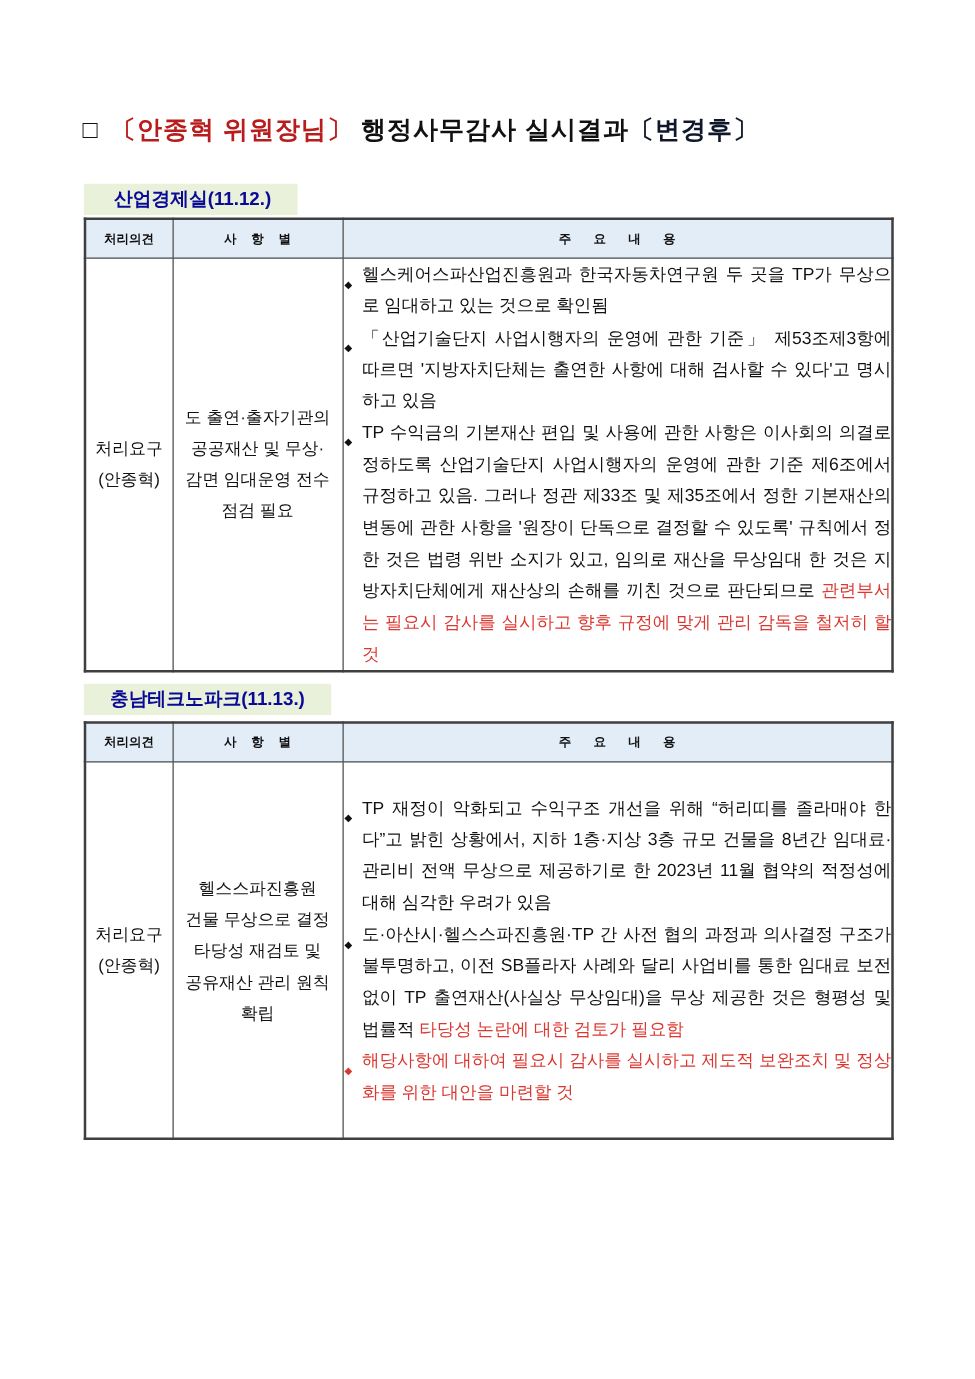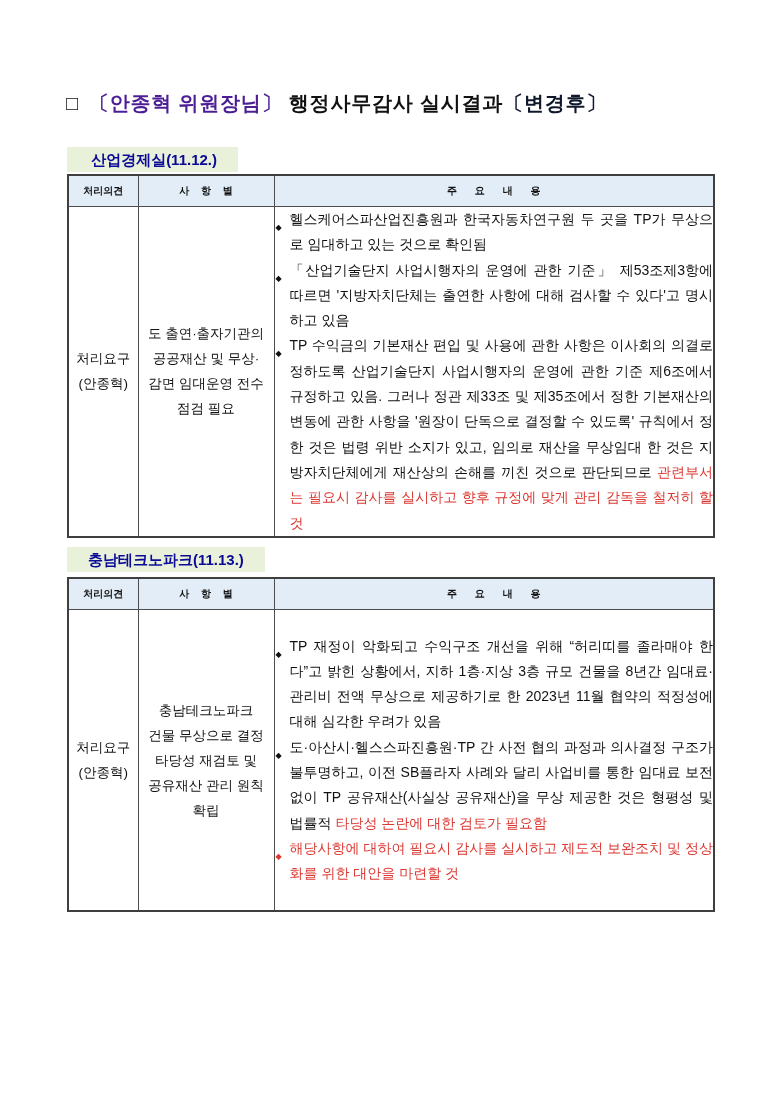--- a/index.html
+++ b/index.html
@@ -2,21 +2,21 @@
 <html><head>
 <meta charset="utf-8">
 <style>
   html,body{margin:0;padding:0;background:#ffffff;}
   .page{position:relative;width:780px;height:1103px;background:#ffffff;overflow:hidden;
         font-family:"Liberation Sans",sans-serif;color:#1a1a1a;}
 
   
   .doc-title{position:absolute;left:66px;top:90px;font-size:20px;font-weight:bold;
              letter-spacing:0.8px;white-space:nowrap;color:#111;}
-  .doc-title .t-blue{color:#4c1d95;margin-top:28px;}
+  .doc-title .t-blue{color:#b91c1c;margin-top:28px;}
   .doc-title .t-red{color:#0f172a;}
   .doc-title .t-box{margin-right:10px;font-weight:normal;}
 
   
   .section-label{position:absolute;display:inline-block;box-sizing:border-box;
                  min-width:171px;padding:0 21px;line-height:25px;height:25px;
                  background:#e9f1da;color:#0a0a96;font-size:15px;font-weight:bold;
                  text-align:right;white-space:nowrap;}
   .label-1{left:67px;top:147px;}
   .label-2{left:67px;top:547px;}
@@ -104,32 +104,32 @@
       <th>처리의견</th>
       <th class="th-subject">사 항 별</th>
       <th class="th-content">주 요 내 용</th>
     </tr>
     <tr class="row-2">
       <td class="opinion">
         <div>처리요구</div>
         <div>(안종혁)</div>
       </td>
       <td class="subject">
-        <div>충남테크노파크</div>
+        <div>헬스스파진흥원</div>
         <div>건물 무상으로 결정</div>
         <div>타당성 재검토 및</div>
         <div>공유재산 관리 원칙</div>
         <div>확립</div>
       </td>
       <td class="content">
         <div class="bullet">
           <span class="bd">◆</span><span>TP 재정이 악화되고 수익구조 개선을 위해 “허리띠를 졸라매야 한다”고 밝힌 상황에서, 지하 1층·지상 3층 규모 건물을 8년간 임대료·관리비 전액 무상으로 제공하기로 한 2023년 11월 협약의 적정성에 대해 심각한 우려가 있음</span>
         </div>
         <div class="bullet">
-          <span class="bd">◆</span><span>도·아산시·헬스스파진흥원·TP 간 사전 협의 과정과 의사결정 구조가 불투명하고, 이전 SB플라자 사례와 달리 사업비를 통한 임대료 보전 없이 TP 공유재산(사실상 공유재산)을 무상 제공한 것은 형평성 및 법률적 </span><span class="red">타당성 논란에 대한 검토가 필요함</span>
+          <span class="bd">◆</span><span>도·아산시·헬스스파진흥원·TP 간 사전 협의 과정과 의사결정 구조가 불투명하고, 이전 SB플라자 사례와 달리 사업비를 통한 임대료 보전 없이 TP 출연재산(사실상 무상임대)을 무상 제공한 것은 형평성 및 법률적 </span><span class="red">타당성 논란에 대한 검토가 필요함</span>
         </div>
         <div class="bullet">
           <span class="bd red">◆</span><span class="red">해당사항에 대하여 필요시 감사를 실시하고 제도적 보완조치 및 정상화를 위한 대안을 마련할 것</span>
         </div>
       </td>
     </tr>
   </tbody>
     </table>
 
 </div>

